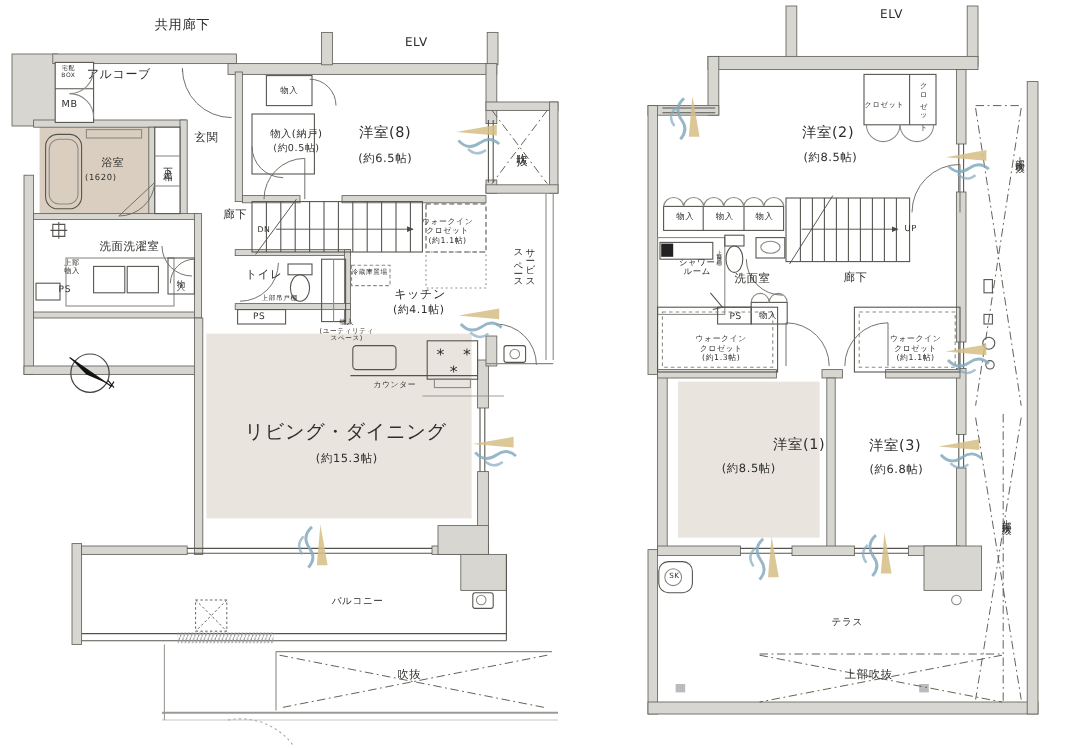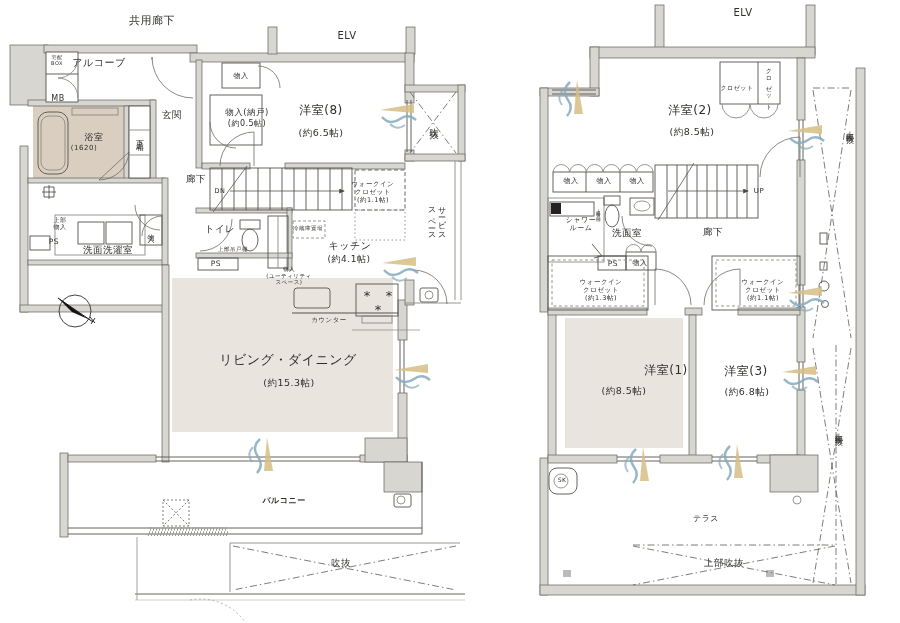--- a/index.html
+++ b/index.html
@@ -305,21 +305,21 @@
     <path d="M90,317 l5,6 M95,318 l-4,6" stroke="#111" stroke-width="0.9" fill="none"></path>
   </g>
 </svg>
 
 <div id="labels-layer">
       <div class="label" style="left: 152px; top: 21px; font-size: 11px;">共用廊下</div>
       <div class="label" style="left: 347px; top: 36px; font-size: 10px;">ELV</div>
       <div class="label" style="left: 99px; top: 63px; font-size: 10px;">アルコーブ</div>
       <div class="label" style="left: 57px; top: 60px; font-size: 5px;">宅配
 BOX</div>
-      <div class="label" style="left: 58px; top: 99px; font-size: 8px;">MB</div>
+      <div class="label" style="left: 58px; top: 87px; font-size: 8px;">MB</div>
       <div class="label" style="left: 84px; top: 137px; font-size: 9px; margin-left: 10px;">浴室</div>
       <div class="label" style="left: 84px; top: 148px; font-size: 7px;">(1620)</div>
       <div class="label v" style="left: 139px; top: 136px; font-size: 8px;">下足箱</div>
       <div class="label" style="left: 172px; top: 115px; font-size: 9.5px;">玄関</div>
       <div class="label" style="left: 241px; top: 76px; font-size: 7px;">物入</div>
       <div class="label" style="left: 247px; top: 112px; font-size: 8.5px;">物入(納戸)</div>
       <div class="label" style="left: 247px; top: 124px; font-size: 8px;">(約0.5帖)</div>
       <div class="label" style="left: 321px; top: 110px; font-size: 12px;">洋室(8)</div>
       <div class="label" style="left: 321px; top: 133px; font-size: 9.5px;">(約6.5帖)</div>
       <div class="label v" style="left: 434px; top: 122px; font-size: 9.5px;">吹抜</div>
@@ -333,28 +333,28 @@
       <div class="label" style="left: 220px; top: 229px; font-size: 9.5px;">トイレ</div>
       <div class="label" style="left: 233px; top: 249px; font-size: 5.5px;">上部吊戸棚</div>
       <div class="label" style="left: 216px; top: 263px; font-size: 7.5px;">PS</div>
       <div class="label" style="left: 308px; top: 228px; font-size: 5.5px;">冷蔵庫置場</div>
       <div class="label" style="left: 350px; top: 246px; font-size: 10px;">キッチン</div>
       <div class="label" style="left: 349px; top: 259px; font-size: 9px;">(約4.1帖)</div>
       <div class="label" style="left: 289px; top: 276px; font-size: 5.5px;">物入
 (ユーティリティ
 スペース)</div>
       <div class="label" style="left: 329px; top: 321px; font-size: 6.5px;">カウンター</div>
-      <div class="label" style="left: 108px; top: 206px; font-size: 9.5px; margin-top: 44px;">洗面洗濯室</div>
+      <div class="label" style="left: 108px; top: 206px; font-size: 9.5px;">洗面洗濯室</div>
       <div class="label" style="left: 60px; top: 223px; font-size: 6px;">上部
 物入</div>
       <div class="label" style="left: 54px; top: 241px; font-size: 7.5px;">PS</div>
       <div class="label v" style="left: 150px; top: 230px; font-size: 7px;">物入</div>
-      <div class="label" style="left: 288px; top: 360px; font-size: 13px;">リビング・ダイニング</div>
+      <div class="label" style="left: 288px; top: 360px; font-size: 16px;">リビング・ダイニング</div>
       <div class="label" style="left: 289px; top: 383px; font-size: 9.5px;">(約15.3帖)</div>
-      <div class="label" style="left: 284px; top: 501px; font-size: 8px; font-weight: bold;">バルコニー</div>
+      <div class="label" style="left: 298px; top: 501px; font-size: 8px;">バルコニー</div>
       <div class="label" style="left: 341px; top: 563px; font-size: 9.5px;">吹抜</div>
       <div class="label" style="left: 743px; top: 13px; font-size: 10px;">ELV</div>
       <div class="label" style="left: 690px; top: 110px; font-size: 12px;">洋室(2)</div>
       <div class="label" style="left: 692px; top: 132px; font-size: 9.5px;">(約8.5帖)</div>
       <div class="label" style="left: 737px; top: 88px; font-size: 6px;">クロゼット</div>
       <div class="label v" style="left: 769px; top: 86px; font-size: 6px;">クロゼット</div>
       <div class="label v" style="left: 849px; top: 128px; font-size: 8px;">上部吹抜</div>
       <div class="label" style="left: 571px; top: 181px; font-size: 7px;">物入</div>
       <div class="label" style="left: 604px; top: 181px; font-size: 7px;">物入</div>
       <div class="label" style="left: 637px; top: 181px; font-size: 7px;">物入</div>

